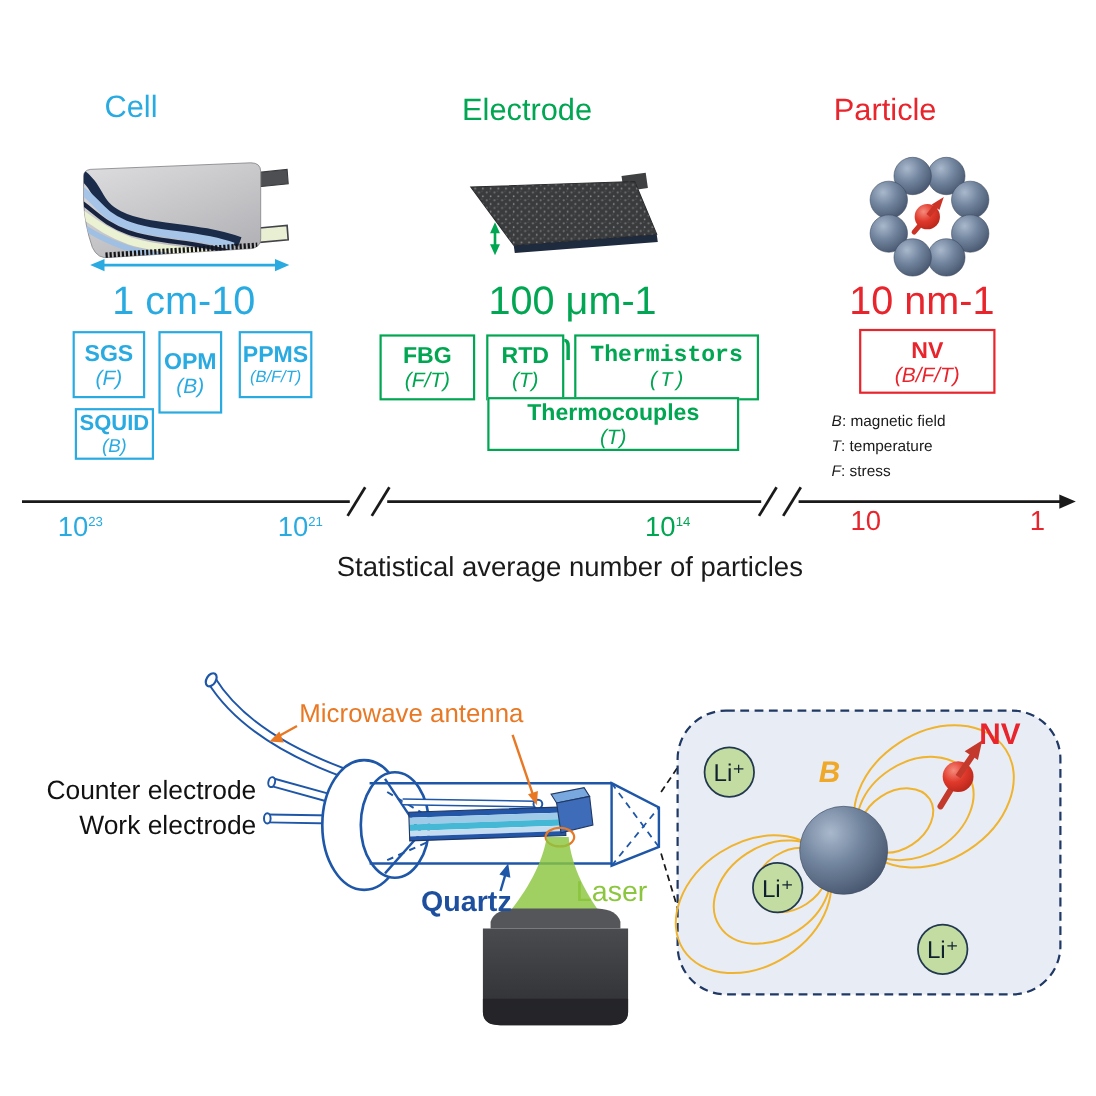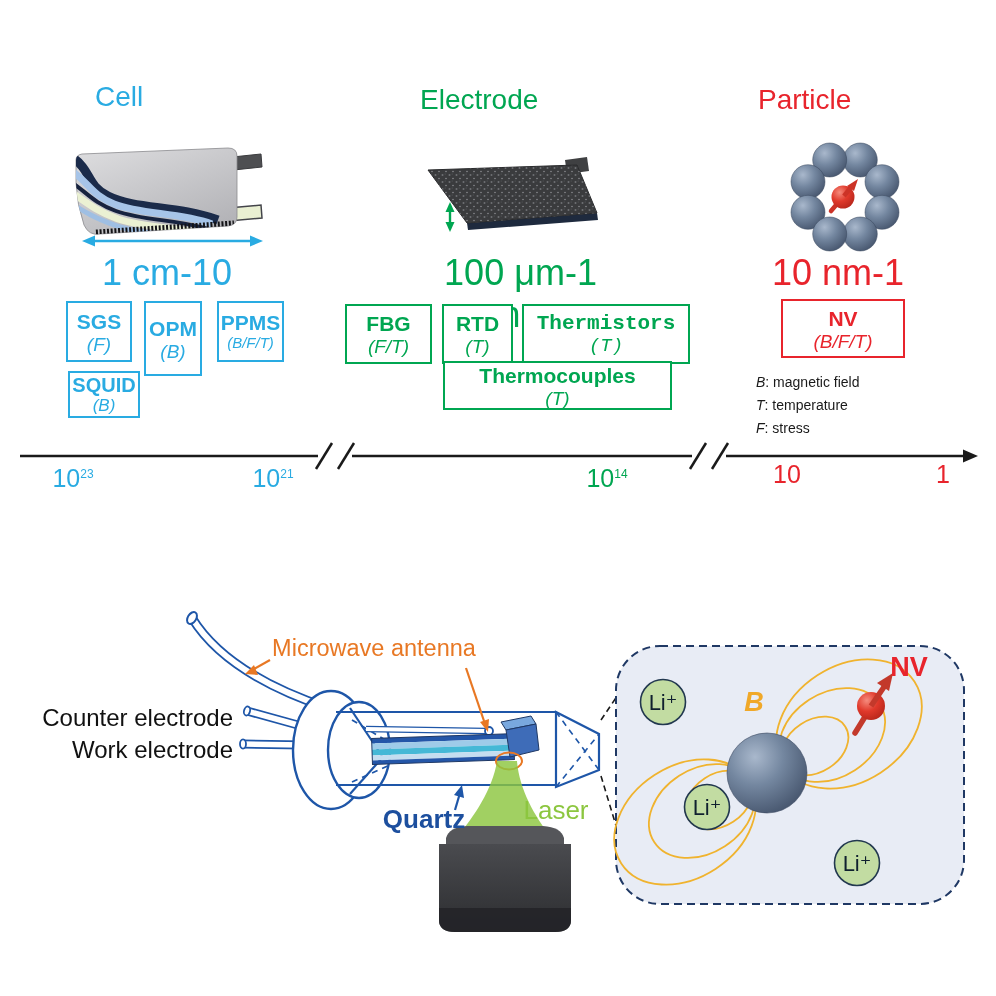--- a/index.html
+++ b/index.html
@@ -181,20 +181,21 @@
       <line x1="690" y1="29" x2="706" y2="3" stroke="#1a1a1a" stroke-width="2.5"></line>
       <line x1="712" y1="29" x2="728" y2="3" stroke="#1a1a1a" stroke-width="2.5"></line>
     </g>
     <polygon points="978,16 963,9.5 963,22.5" fill="#1a1a1a"></polygon>
   </svg>
   <div class="tick c1" style="left:13px;"><span>10</span><sup>23</sup></div>
   <div class="tick c1" style="left:213px;"><span>10</span><sup>21</sup></div>
   <div class="tick c2" style="left:547px;"><span>10</span><sup>14</sup></div>
   <div class="tick c3" style="left:727px;"><span>10</span></div>
   <div class="tick c3" style="left:883px;"><span>1</span></div>
+  <div class="axis-title">Statistical average number of particles</div>
 
   <svg class="abs" style="left:0;top:580px;" width="996" height="416" viewBox="0 0 996 416">
     <defs>
       <radialGradient id="sphG" cx="35%" cy="30%" r="78%">
         <stop offset="0" stop-color="#A9B8CC"></stop>
           <stop offset="0.45" stop-color="#7487A0"></stop>
           <stop offset="1" stop-color="#44536B"></stop>
       </radialGradient>
       <radialGradient id="redG" cx="35%" cy="30%" r="78%">
         <stop offset="0" stop-color="#F58B7D"></stop>

